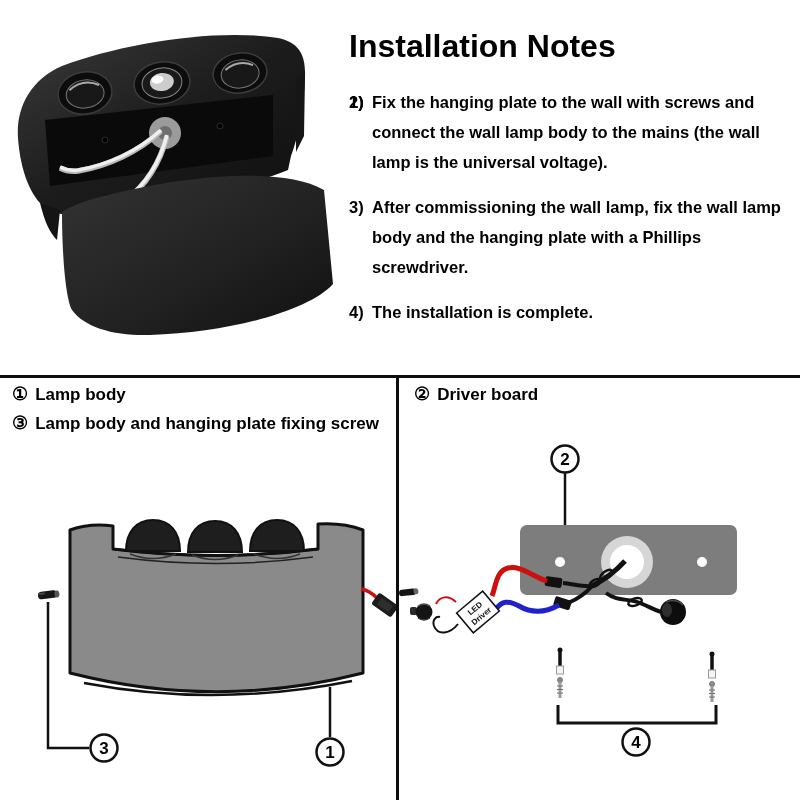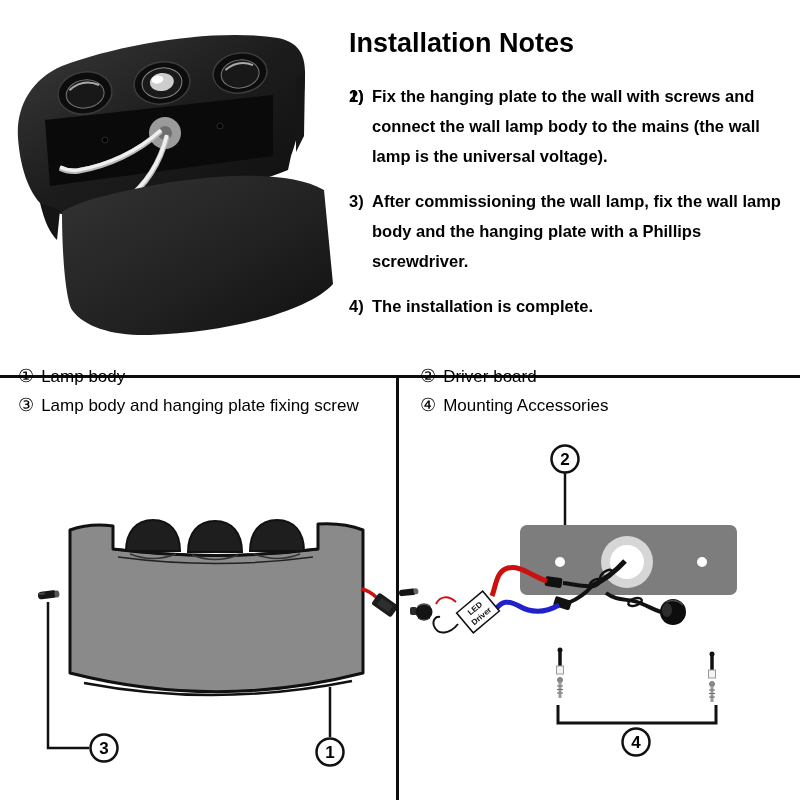--- a/index.html
+++ b/index.html
@@ -3,29 +3,29 @@
 <meta charset="utf-8">
 <style>
   html,body { margin:0; padding:0; }
   body {
     width:800px; height:800px; position:relative; overflow:hidden;
     background:#ffffff; color:#000;
     font-family:"Liberation Sans", sans-serif;
   }
   
   .notes { position:absolute; left:349px; top:28px; width:448px; }
-  .notes-title { font-size:27px; font-weight:bold; margin:0 0 22px 0; }
+  .notes-title { font-size:32px; font-weight:bold; margin:0 0 22px 0; }
   .step { position:relative; padding-left:23px; font-size:16.5px; font-weight:bold;
           line-height:30px; margin-bottom:15px; }
   .step-num { position:absolute; left:0; top:0; }
   
   .hrule { position:absolute; left:0; top:375px; width:800px; height:3px; background:#0d0d0d; }
   .vrule { position:absolute; left:396px; top:375px; width:3px; height:425px; background:#0d0d0d; }
   
-  .legend { position:absolute; top:362px; font-size:17px; font-weight:normal; line-height:28px;margin-left:6px; }
+  .legend { position:absolute; top:380px; font-size:17px; font-weight:bold; line-height:28px; }
   .legend-left  { left:12px;  width:380px; }
   .legend-right { left:414px; width:380px; }
   .legend-line { white-space:nowrap; }
   .legend-num { margin-right:7px; font-size:18px; }
   
   .photo-svg      { position:absolute; left:0;   top:18px;  }
   .diag-left-svg  { position:absolute; left:0;   top:440px; }
   .diag-right-svg { position:absolute; left:396px;top:440px; }
   svg text.callout-num { font-family:"Liberation Sans",sans-serif; font-size:17px; font-weight:bold; fill:#000;
                          text-anchor:middle; }
@@ -128,23 +128,20 @@
     <span class="legend-num">①</span><span>Lamp body</span>
   </div>
   <div class="legend-line">
     <span class="legend-num">③</span><span>Lamp body and hanging plate fixing screw</span>
   </div>
 </div>
 <div class="legend legend-right">
   <div class="legend-line">
     <span class="legend-num">②</span><span>Driver board</span>
   </div>
-  <div class="legend-line">
-    <span class="legend-num">④</span><span>Mounting Accessories</span>
-  </div>
 </div>
 
 <svg class="diag-left-svg" width="396" height="360" viewBox="0 0 396 360">
 
   <path d="M70,90 C84,85 99,84 113,86 L113,109 Q216,122 318,109 L318,84
            C333,83 350,85 363,90 L363,233 C265,258 168,258 70,233 Z" fill="#8a8a8a" stroke="#111" stroke-width="3" stroke-linejoin="round"></path>
 
   <path d="M113,109 Q216,122 318,109" fill="none" stroke="#111" stroke-width="2.5"></path>
   <path d="M118,117 Q216,130 313,117" fill="none" stroke="#222" stroke-width="1.5"></path>
 

